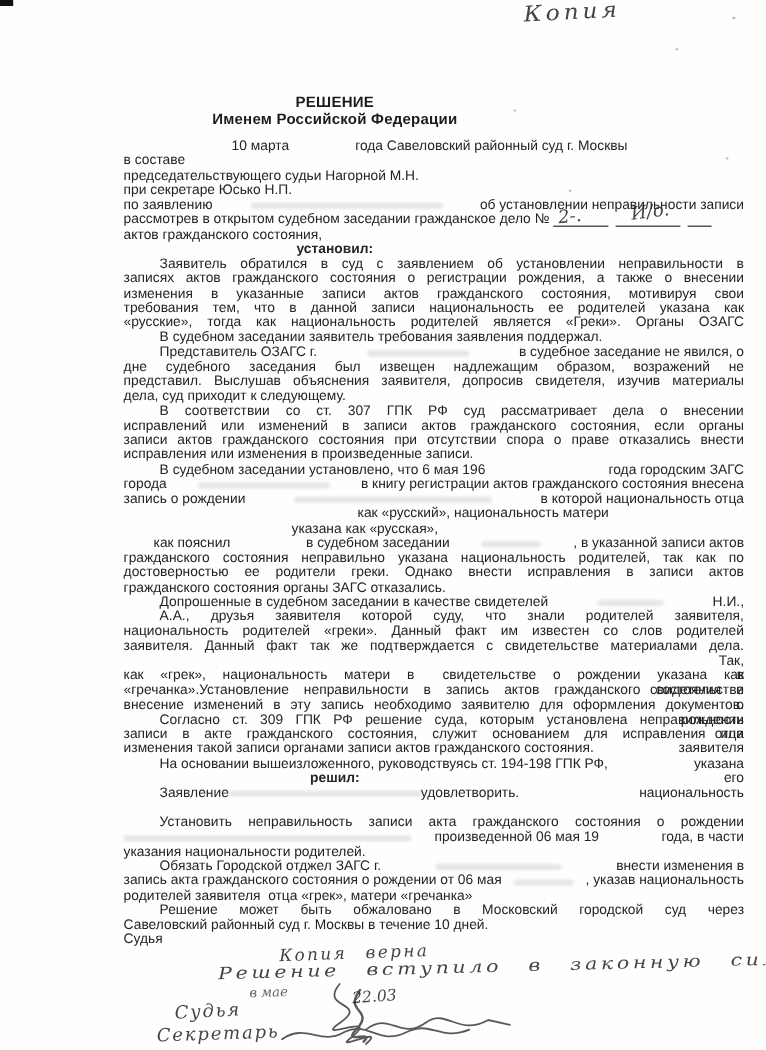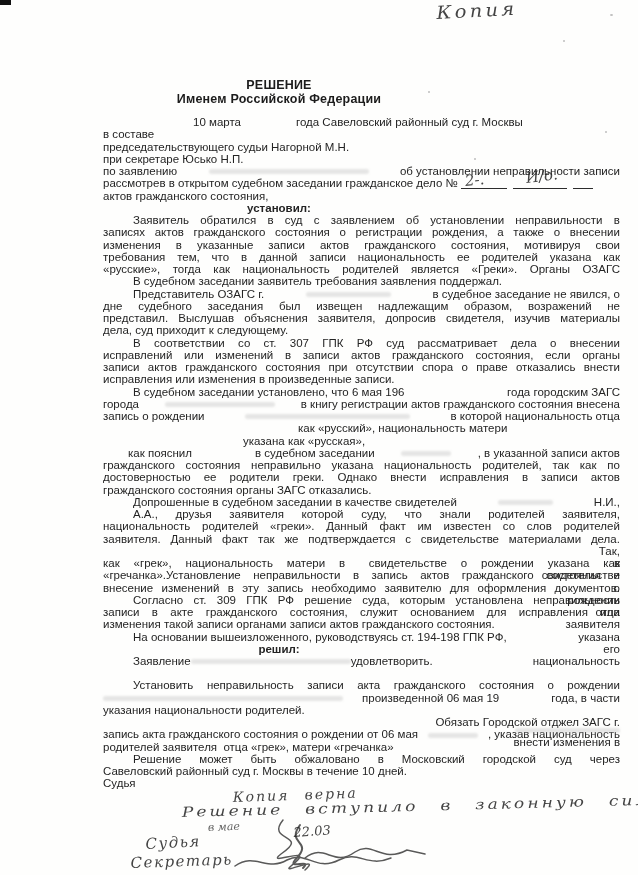--- a/index.html
+++ b/index.html
@@ -412,21 +412,21 @@
       </div>
       <div class="ln spread">
         <span class="gap sm" style="width: 240px;"></span>
         <span class="t">произведенной 06 мая 19</span>
         <span class="gap" style="width: 14px;"></span>
         <span class="t">года, в части</span>
       </div>
       <div class="ln">
         <span class="t">указания национальности родителей.</span>
       </div>
-      <div class="ln spread" style="padding-left: 30px; flex-direction: column;">
+      <div class="ln spread" style="padding-left: 30px;">
         <span class="t">Обязать Городской отджел ЗАГС г.</span>
         <span class="gap sm" style="width: 105px;"></span>
         <span class="t">внести изменения в</span>
       </div>
       <div class="ln spread">
         <span class="t">запись акта гражданского состояния о рождении от 06 мая</span>
         <span class="gap sm" style="width: 50px;"></span>
         <span class="t">, указав национальность</span>
       </div>
       <div class="ln">

